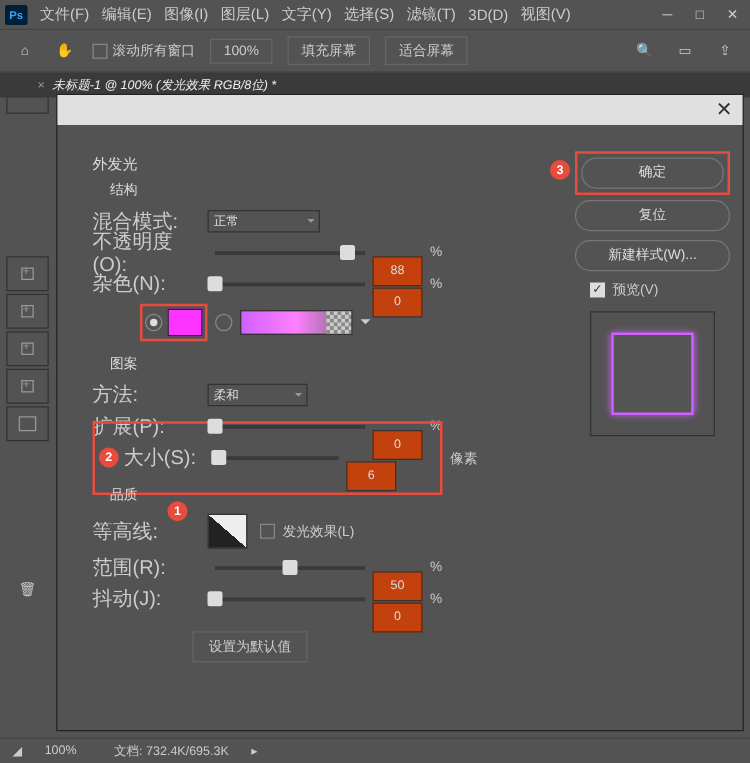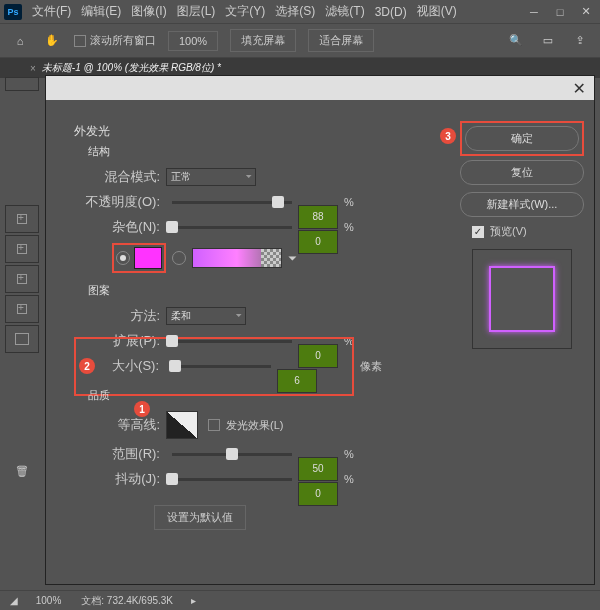--- a/index.html
+++ b/index.html
@@ -35,26 +35,26 @@
   .dlg-title { height: 24px; background: #e0e0e0; display: flex; align-items: center; justify-content: flex-end; padding: 0 8px; }
   .dlg-close { font-size: 16px; color: #333; }
   .dlg-body { display: flex; padding: 16px 8px; height: calc(100% - 24px); }
   .dlg-main { flex: 1; padding: 5px 0 0 20px; }
   .dlg-side { width: 128px; padding: 5px 2px; }
   
   .sec-title { color: #ddd; font-size: 12px; margin: 2px 0 4px 0; }
   .sub-title { color: #ddd; font-size: 11px; margin: 4px 0 6px 14px; }
   
   .row { display: flex; align-items: center; height: 24px; margin: 1px 0; }
-  .lbl { width: 92px; text-align: right; color: #ccc; font-size: 13px; padding-right: 6px; }
+  .lbl { width: 92px; color: #ccc; font-size: 16px; padding-right: 6px; }
   .dd { width: 80px; height: 18px; background: #535353; border: 1px solid #333; display: flex; align-items: center; padding: 0 4px; color: #ddd; font-size: 10px; position: relative; }
   .dd::after { content: "⏷"; position: absolute; right: 3px; font-size: 8px; color: #999; }
   .slider-track { flex: 1; height: 3px; background: #3a3a3a; margin: 0 6px; position: relative; max-width: 120px; }
   .slider-thumb { position: absolute; top: -5px; width: 12px; height: 12px; background: #ddd; border-radius: 2px; transform: translateX(-50%); }
-  .num-input { width: 40px; height: 24px; background: #4d7c0f; border: 1px solid #333; text-align: center; color: #ddd; font-size: 10px; display: flex; align-items: center; justify-content: center; margin-top: 29px; }
+  .num-input { width: 40px; height: 24px; background: #c2410c; border: 1px solid #333; text-align: center; color: #ddd; font-size: 10px; display: flex; align-items: center; justify-content: center; margin-top: 29px; }
   .unit { margin-left: 6px; color: #ccc; }
   
   .color-row { display: flex; align-items: center; height: 30px; margin: 4px 0; padding-left: 38px; gap: 6px; }
   .callout-1 { position: absolute; left: 60px; top: 158px; }
   .callout { width: 16px; height: 16px; background: #e74c3c; border-radius: 50%; color: #fff; font-size: 10px; font-weight: bold; display: flex; align-items: center; justify-content: center; }
   .hl-1 { border: 2px solid #e74c3c; padding: 2px; display: flex; align-items: center; gap: 4px; }
   .rad { width: 14px; height: 14px; border-radius: 50%; border: 1px solid #888; display: flex; align-items: center; justify-content: center; }
   .rad.on::after { content: ""; width: 6px; height: 6px; background: #ddd; border-radius: 50%; }
   .color-sw { width: 28px; height: 22px; background: #ff33ff; border: 1px solid #222; }
   .grad-sw { width: 90px; height: 20px; background: linear-gradient(to right, #d060ff, #ff80ff, rgba(255,200,255,0.2)); border: 1px solid #333; position: relative; }
@@ -252,18 +252,18 @@
       <div class="preview-box">
         <div class="preview-rect"></div>
       </div>
     </div>
   </div>
 </div>
 
 <div class="statusbar">
   <span>◢</span>
   <span class="status-l">100%</span>
-  <span style="margin-left:0">
+  <span style="margin-left:10px">
     <span>文档:</span>
     <span>732.4K/695.3K</span>
   </span>
   <span>▸</span>
 </div>
 
 </body></html>

